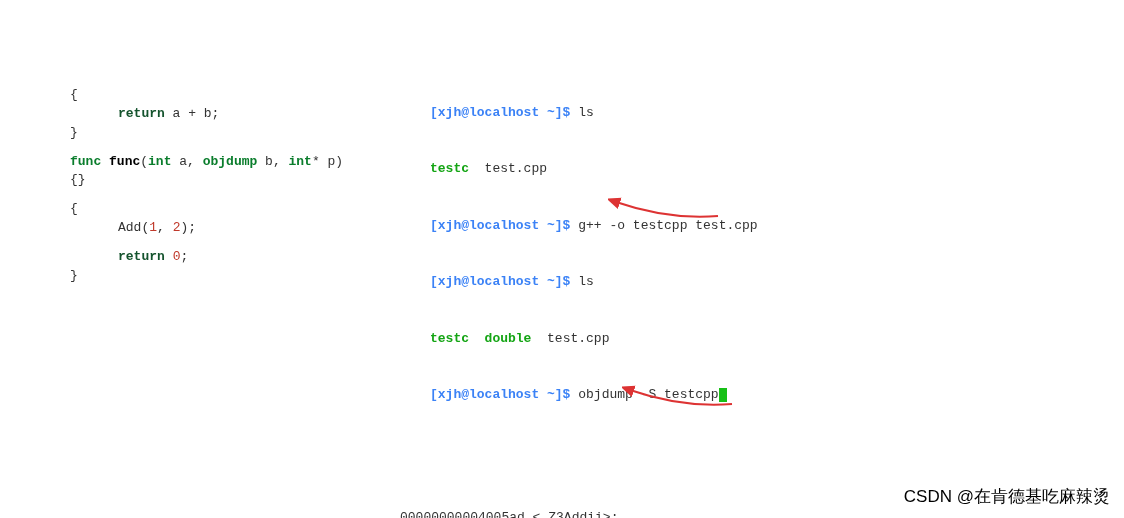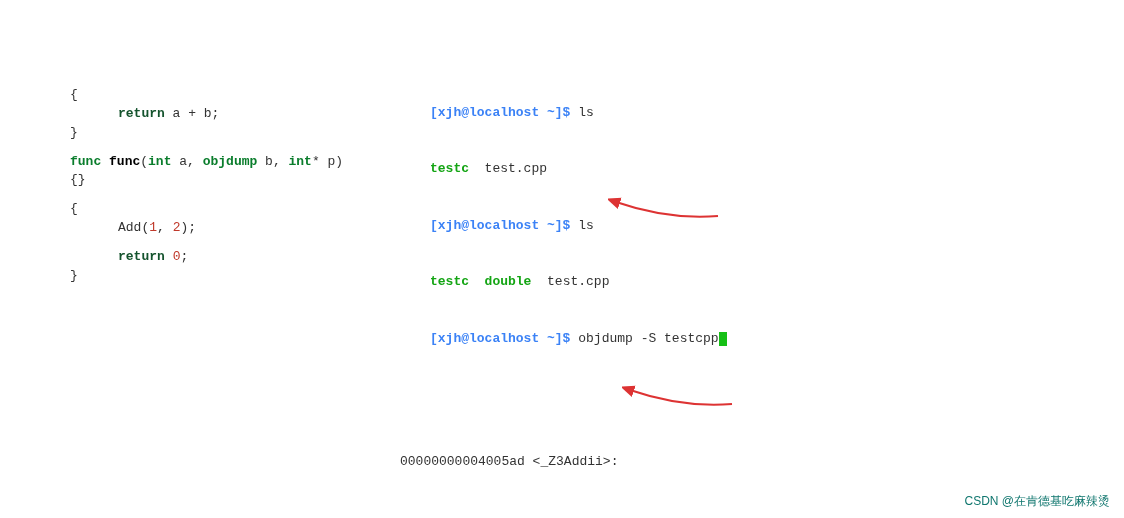--- a/index.html
+++ b/index.html
@@ -31,23 +31,23 @@
   .num { color: #c0392b; }
   .zero-box { display:inline-block; border:1px solid #77b; padding:0 3px; color:#c0392b; background:#eaf0ff; }
   .term-bold { font-weight: 700; color: #3b82f6; }
   .term-green { color: #14a514; font-weight: 700; }
   .cursor { display:inline-block; background:#16c016; width:8px; height:14px; vertical-align:text-bottom;}
   .sym { font-weight: normal; }
   .watermark {
     position: absolute;
     right: 14px;
     bottom: 8px;
-    color: #0f766e;
+    color: #000000;
     font-family: sans-serif;
-    font-size: 12px;
+    font-size: 17px;
   }
   .arrow {
     position: absolute;
     pointer-events: none;
   }
   .indent { display:inline-block; width:48px; }
 </style>
 </head>
 <body>
 
@@ -66,20 +66,21 @@
     <div>{</div>
     <div><span class="indent"></span><span>Add</span><span>(</span><span class="num">1</span><span>, </span><span class="num">2</span><span>);</span></div>
     <div style="height:10px"></div>
     <div><span class="indent"></span><span class="kw-ret">return</span><span> </span><span class="num">0</span><span>;</span></div>
     <div>}</div>
   </div>
 
   <div class="right-pane">
     <div><span class="term-bold">[xjh@localhost ~]$ </span><span>ls</span></div>
     <div><span class="term-green">testc</span><span>  test.cpp</span></div>
+    <div><span class="term-bold">[xjh@localhost ~]$ </span><span>g++ -o testcpp test.cpp</span></div>
     <div><span class="term-bold">[xjh@localhost ~]$ </span><span>ls</span></div>
     <div><span class="term-green">testc  double</span><span>  test.cpp</span></div>
     <div><span class="term-bold">[xjh@localhost ~]$ </span><span>objdump -S testcpp</span><span class="cursor"></span></div>
     <div style="height:10px"></div>
 
     <div class="sym" style="margin-left:-30px">00000000004005ad &lt;_Z3Addii&gt;:</div>
     
     
     
     

